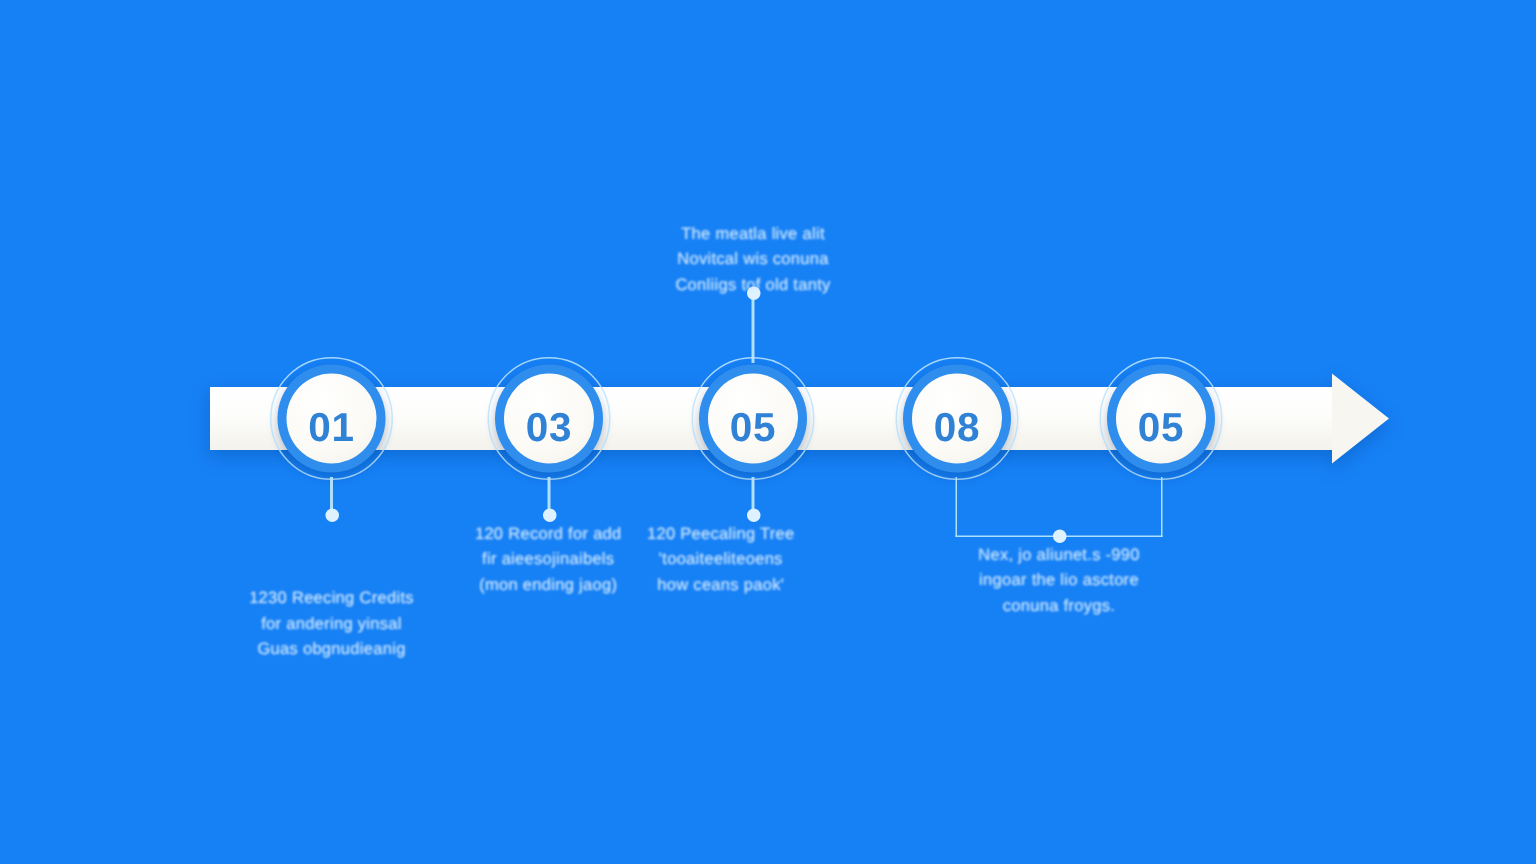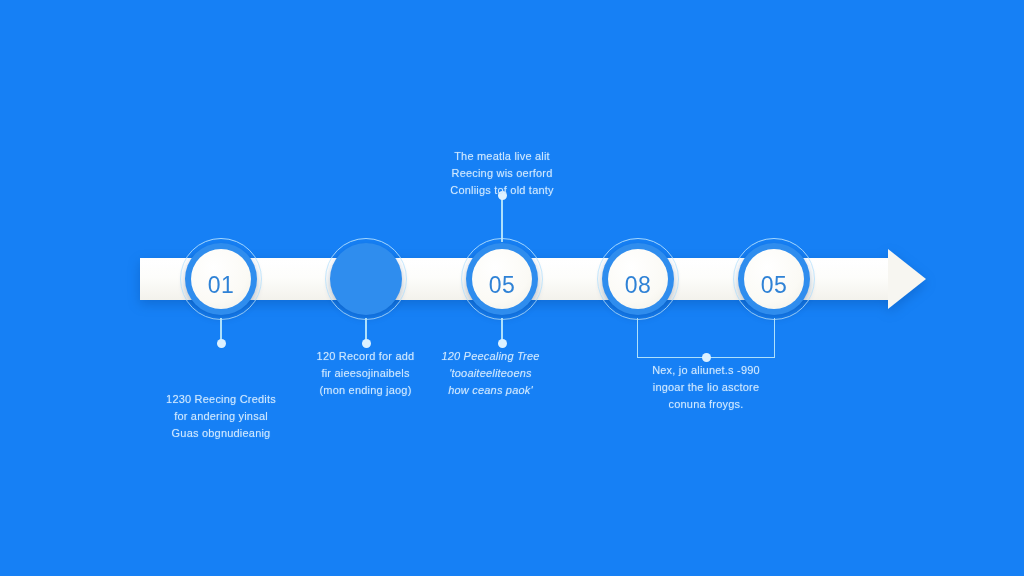--- a/index.html
+++ b/index.html
@@ -83,22 +83,22 @@
   .node .disc {
     position: absolute;
     inset: 11px;
     border-radius: 50%;
     background: radial-gradient(circle at 38% 30%, #ffffff 0%, #fbfaf5 62%, #efeee6 100%);
     display: flex;
     align-items: center;
     justify-content: center;
   }
   .node .num {
-    font-size: 23px;
-    font-weight: normal;
+    font-size: 27px;
+    font-weight: bold;
     letter-spacing: 0.5px;
     color: #2f82d6;
     line-height: 1;
     user-select: none;
     margin-top: 12px;
   }
 
   
   .conn-line {
     position: absolute;
@@ -143,35 +143,38 @@
   <div class="bar-wrap">
     <div class="bar-body"></div>
     <div class="bar-gloss"></div>
     <div class="bar-head"></div>
   </div>
 
   <div class="conn-line" style="left:501.2px; top:196px; height:46px;"></div>
   <div class="conn-dot" style="left:497.5px; top:191px;"></div>
   <div class="caption" style="left:402px; top:148px; width:200px;">
     <span class="ln">The meatla live alit</span>
-    <span class="ln">Reecing wis oerford</span>
+    <span class="ln">Novitcal wis conuna</span>
     <span class="ln">Conliigs tof old tanty</span>
   </div>
 
   <div class="node" style="left:180px;">
     <div class="ring-outer"></div>
     <div class="ring-mid"></div>
     <div class="disc">
       <span class="num">01</span>
     </div>
   </div>
 
   <div class="node" style="left:325px;">
     <div class="ring-outer"></div>
     <div class="ring-mid"></div>
+    <div class="disc">
+      <span class="num">03</span>
+    </div>
   </div>
 
   <div class="node" style="left:461px;">
     <div class="ring-outer"></div>
     <div class="ring-mid"></div>
     <div class="disc">
       <span class="num">05</span>
     </div>
   </div>
 
@@ -202,21 +205,21 @@
   <div class="conn-line" style="left:365.2px; top:318px; height:24px;"></div>
   <div class="conn-dot" style="left:361.5px; top:339px;"></div>
   <div class="caption" style="left:278px; top:348px; width:175px;">
     <span class="ln">120 Record for add</span>
     <span class="ln">fir aieesojinaibels</span>
     <span class="ln">(mon ending jaog)</span>
   </div>
 
   <div class="conn-line" style="left:501.2px; top:318px; height:24px;"></div>
   <div class="conn-dot" style="left:497.5px; top:339px;"></div>
-  <div class="caption" style="left:403px; top:348px; width:175px;font-style:italic;">
+  <div class="caption" style="left:393px; top:348px; width:175px;">
     <span class="ln">120 Peecaling Tree</span>
     <span class="ln">'tooaiteeliteoens</span>
     <span class="ln">how ceans paok'</span>
   </div>
 
   <div class="bracket" style="left:637px; top:318px; width:138px; height:40px;"></div>
   <div class="conn-dot" style="left:701.5px; top:353px;"></div>
   <div class="caption" style="left:616px; top:362px; width:180px;">
     <span class="ln">Nex, jo aliunet.s -990</span>
     <span class="ln">ingoar the lio asctore</span>

